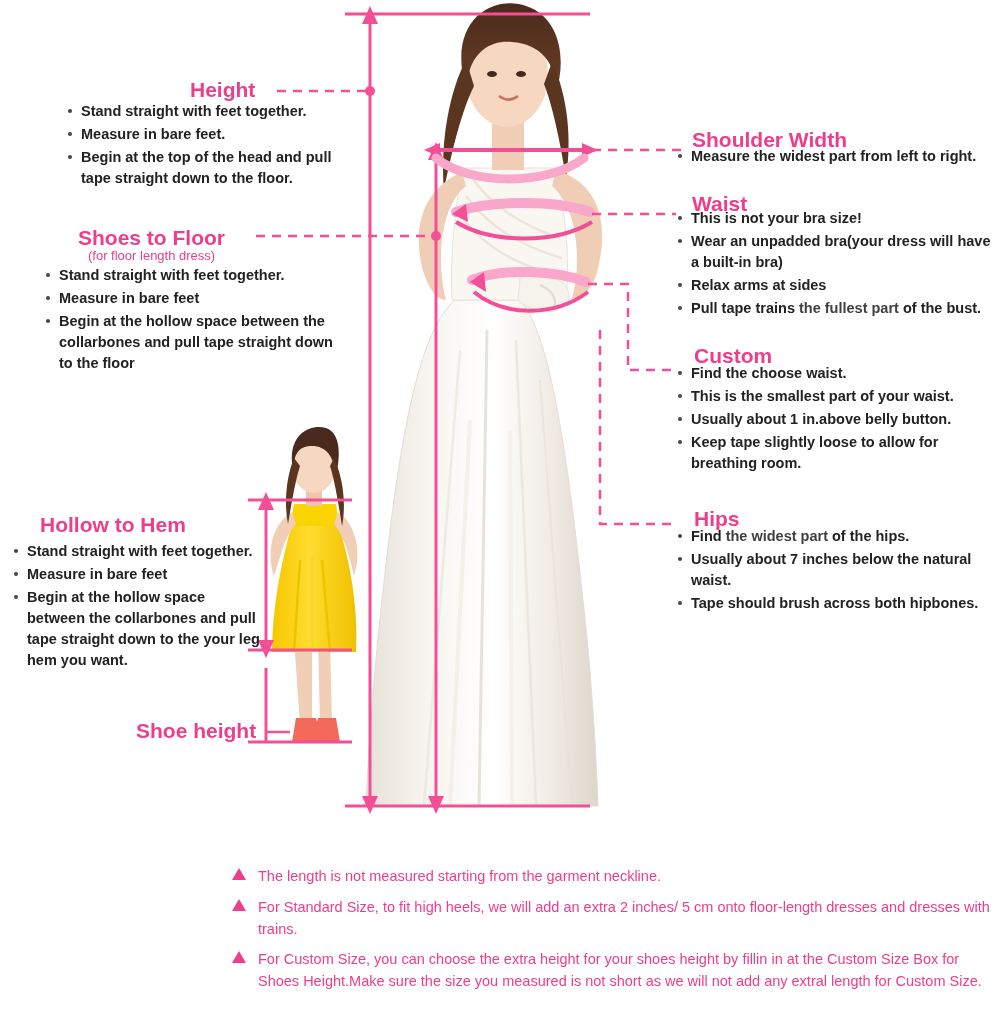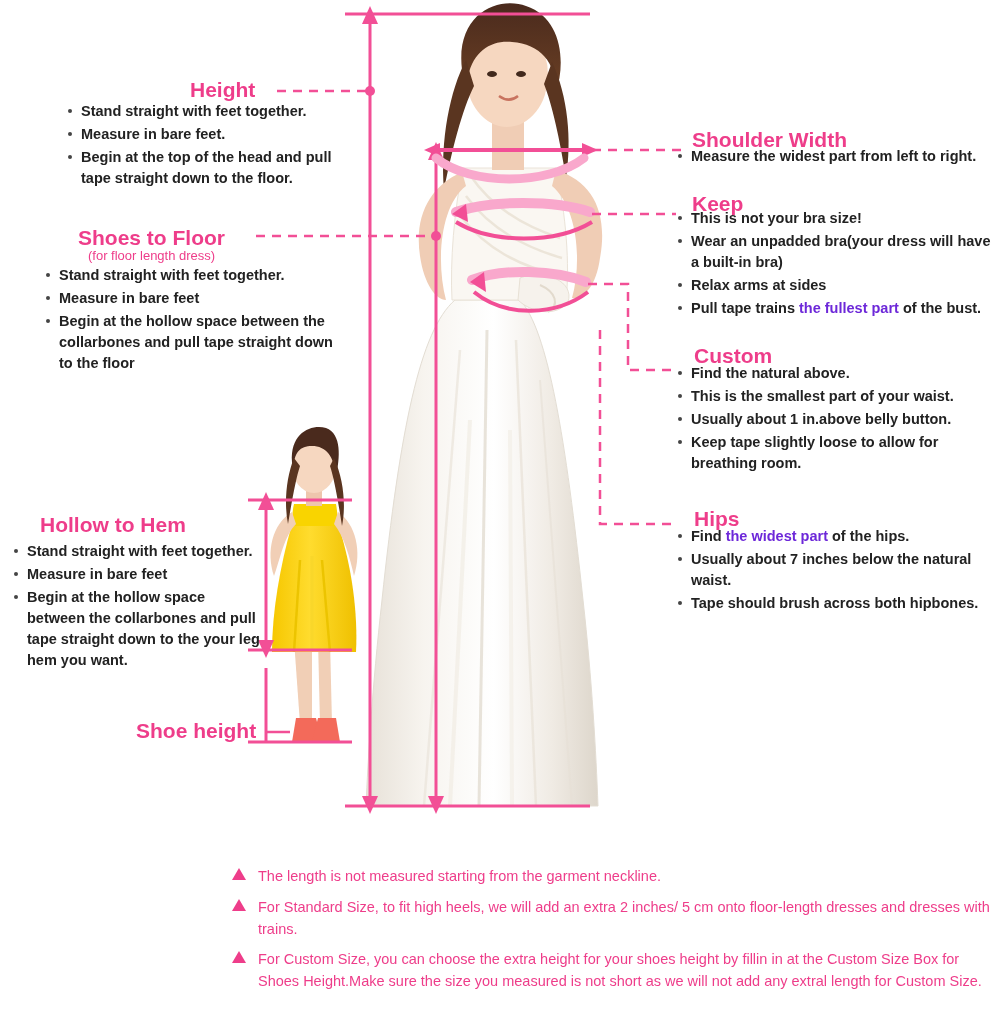--- a/index.html
+++ b/index.html
@@ -40,21 +40,21 @@
     margin-bottom:2px;
   }
   .bullets .li:before{
     content:"";
     position:absolute;
     left:2px;top:8px;
     width:4px;height:4px;
     border-radius:50%;
     background:#444;
   }
-  .pink{color:#6d28d9;}
+  .pink{color:#404040;}
 
   .notes{
     position:absolute;
     left:232px;top:866px;
     width:760px;
     color:#ee3d8a;
     font-size:14.5px;
     line-height:1.5;
   }
   .notes .note{
@@ -219,31 +219,31 @@
     <div class="li">Begin at the hollow space between the collarbones and pull tape straight down to the your leg hem  you want.</div>
   </div>
 
   <div class="heading" style="left:136px;top:719px;">Shoe height</div>
 
   <div class="heading" style="left:692px;top:128px;">Shoulder Width</div>
   <div class="bullets" style="left:676px;top:146px;width:320px;">
     <div class="li">Measure the widest part from left to right.</div>
   </div>
 
-  <div class="heading" style="left:692px;top:192px;">Keep</div>
+  <div class="heading" style="left:692px;top:192px;">Waist</div>
   <div class="bullets" style="left:676px;top:208px;width:320px;">
     <div class="li">This is not your bra size!</div>
     <div class="li">Wear an unpadded bra(your dress will have a built-in bra)</div>
     <div class="li">Relax arms at sides</div>
     <div class="li"><span>Pull tape trains </span><span class="pink">the fullest part</span><span> of the bust.</span></div>
   </div>
 
   <div class="heading" style="left:694px;top:344px;">Custom</div>
   <div class="bullets" style="left:676px;top:363px;width:320px;">
-    <div class="li">Find the natural above.</div>
+    <div class="li">Find the choose waist.</div>
     <div class="li">This is the smallest part of your waist.</div>
     <div class="li">Usually about 1 in.above belly button.</div>
     <div class="li">Keep tape slightly loose to allow for breathing room.</div>
   </div>
 
   <div class="heading" style="left:694px;top:507px;">Hips</div>
   <div class="bullets" style="left:676px;top:526px;width:320px;">
     <div class="li"><span>Find </span><span class="pink">the widest part</span><span> of the hips.</span></div>
     <div class="li">Usually about 7 inches below the natural waist.</div>
     <div class="li">Tape should brush across both hipbones.</div>

